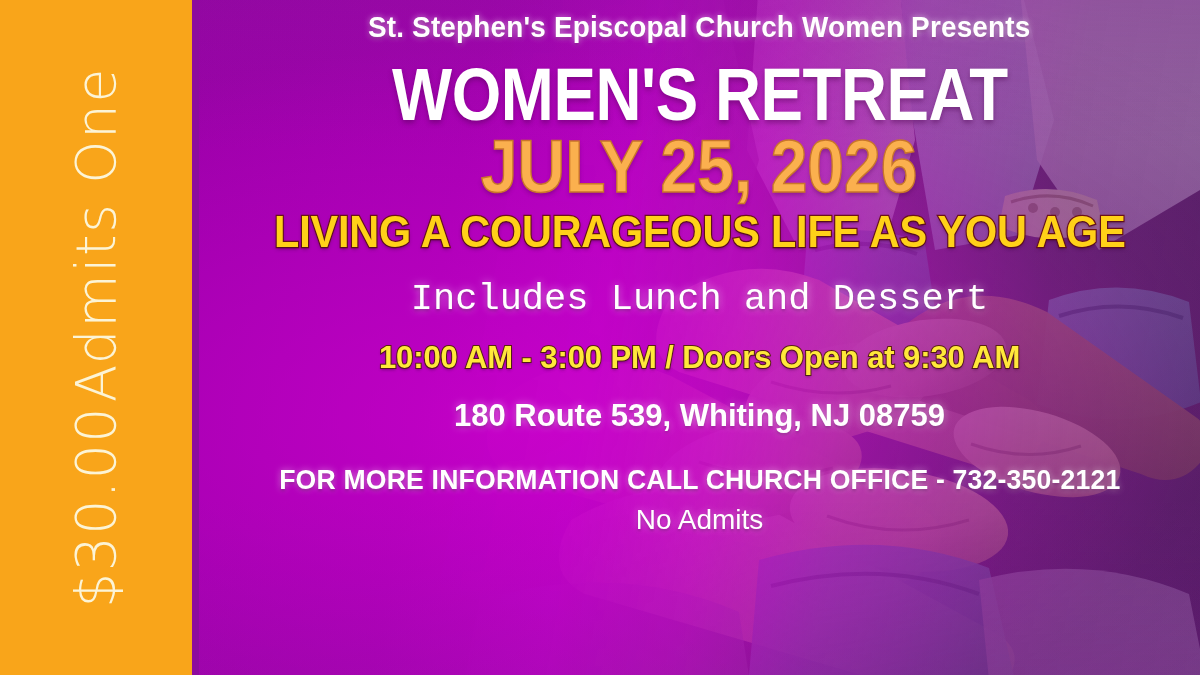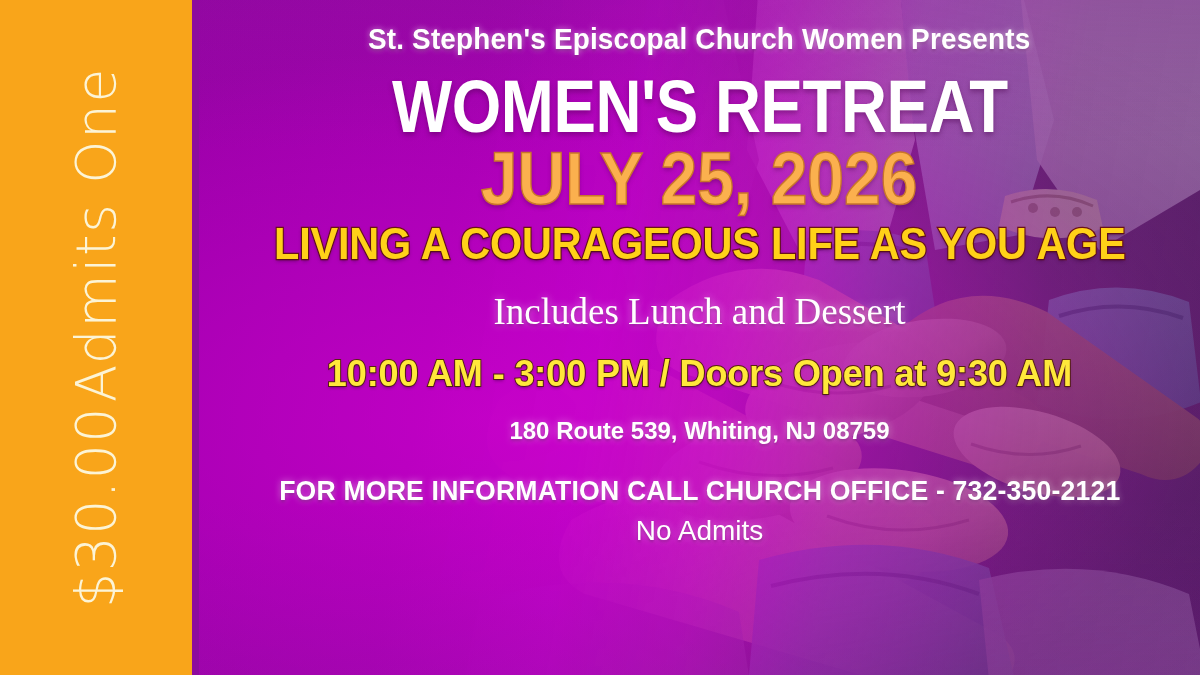--- a/index.html
+++ b/index.html
@@ -108,21 +108,21 @@
   
   .content {
     position: absolute;
     left: 199px; top: 0;
     width: 1001px; height: 675px;
     z-index: 5;
     display: flex;
     flex-direction: column;
     align-items: center;
     text-align: center;
-    padding-top: 22px;
+    padding-top: 10px;
   }
 
   .presents {
     color: #FFFFFF;
     font-family: "Liberation Sans Narrow", "Liberation Sans", sans-serif;
     font-weight: bold;
     font-size: 30px;
     letter-spacing: 0.2px;
     transform: scaleX(0.93);
     text-shadow: 0 0 7px rgba(255,255,255,0.55), 0 2px 3px rgba(90,0,90,0.45);
@@ -163,45 +163,45 @@
     transform: scaleX(0.92);
     line-height: 1.05;
     margin-top: 4px;
     -webkit-text-stroke: 2.5px #6E1418;
     paint-order: stroke fill;
     text-shadow: 0 2px 4px rgba(50,0,50,0.5);
   }
 
   .includes {
     color: #FFFFFF;
-    font-family: Liberation Serif, serif;
+    font-family: Liberation Mono, monospace;
     font-weight: normal;
     font-size: 37px;
     letter-spacing: 0px;
     margin-top: 22px;
     text-shadow: 0 0 9px rgba(255,255,255,0.5), 0 2px 3px rgba(80,0,80,0.4);
   }
 
   .timeline {
     color: #FFE83A;
     font-family: "Liberation Sans", sans-serif;
     font-weight: bold;
-    font-size: 36px;
+    font-size: 31px;
     letter-spacing: -0.1px;
     margin-top: 20px;
     -webkit-text-stroke: 2px #5A2410;
     paint-order: stroke fill;
     text-shadow: 0 2px 3px rgba(60,0,60,0.45);
   }
 
   .address {
     color: #FFFFFF;
     font-family: "Liberation Sans", sans-serif;
     font-weight: bold;
-    font-size: 24px;
+    font-size: 31px;
     letter-spacing: 0px;
     margin-top: 22px;
     text-shadow: 0 0 8px rgba(255,255,255,0.45), 0 2px 3px rgba(80,0,80,0.4);
   }
 
   .callinfo {
     color: #FFFFFF;
     font-family: "Liberation Sans Narrow", "Liberation Sans", sans-serif;
     font-weight: bold;
     font-size: 28px;

